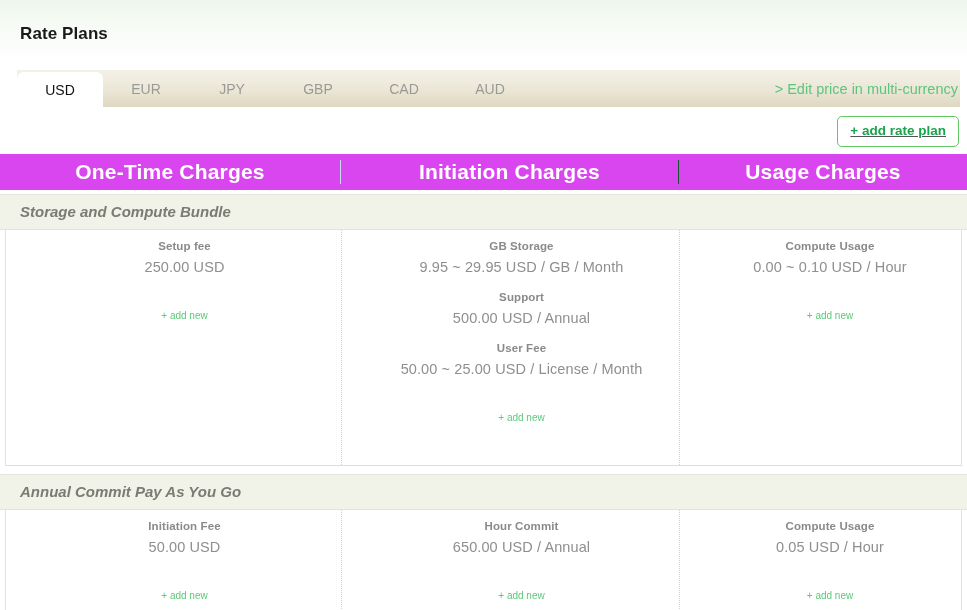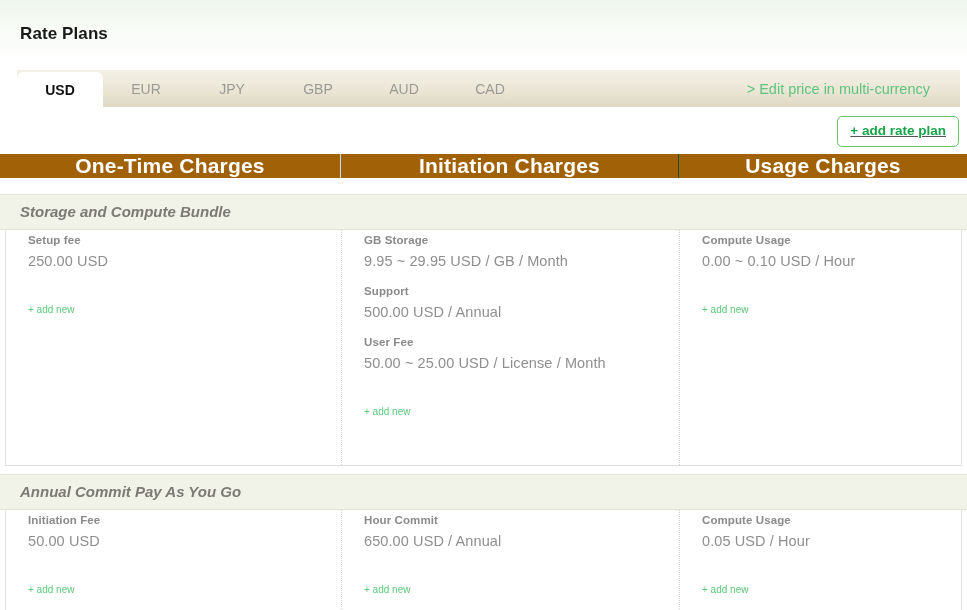--- a/index.html
+++ b/index.html
@@ -56,29 +56,29 @@
     font-size: 14px;
     color: #9a9a95;
     cursor: pointer;
     user-select: none;
   }
   .tab.active {
     background: #ffffff;
     border-top-left-radius: 7px;
     border-top-right-radius: 7px;
     color: #111111;
-    font-weight: bold;
+    font-weight: normal;
     margin-top: 2px;
   }
   .tab-spacer { flex: 1; }
 
   .multicurrency-link {
     display: flex;
     align-items: center;
-    padding-right: 30px;
+    padding-right: 2px;
     font-size: 14.5px;
     color: #5ec47e;
     cursor: pointer;
     white-space: nowrap;
     margin-left: 19px;
   }
 
   
   .add-plan-row {
     position: absolute;
@@ -103,22 +103,22 @@
     cursor: pointer;
     line-height: 1;
   }
 
   
   .col-header {
     position: absolute;
     top: 154px;
     left: 0;
     width: 967px;
-    height: 24px;
-    background: #a16207;
+    height: 36px;
+    background: #d946ef;
     display: flex;
     align-items: center;
   }
   .col-header .cell {
     display: flex;
     align-items: center;
     justify-content: center;
     color: #ffffff;
     font-size: 21px;
     font-weight: bold;
@@ -150,21 +150,22 @@
   .plan-grid {
     display: flex;
     background: #ffffff;
     border-left: 1px solid #e2e2e2;
     border-right: 1px solid #e2e2e2;
     border-bottom: 1px solid #dddddd;
     margin: 0 5px;
   }
 
   .plan-col {
-    padding: 4px 0 16px 22px;
+    padding: 10px 0 16px 22px;
+    text-align: center;
   }
   .plan-col.c1 { width: 335px; }
   .plan-col.c2 { width: 338px; border-left: 1px dotted #cfcfcf; }
   .plan-col.c3 { width: 279px; border-left: 1px dotted #cfcfcf; }
 
   .charge { margin-bottom: 16px; }
   .charge:last-of-type { margin-bottom: 0; }
 
   .charge-label {
     font-size: 11.5px;
@@ -204,24 +205,24 @@
   <div class="tab">
     <span>EUR</span>
   </div>
   <div class="tab">
     <span>JPY</span>
   </div>
   <div class="tab">
     <span>GBP</span>
   </div>
   <div class="tab">
+    <span>CAD</span>
+  </div>
+  <div class="tab">
     <span>AUD</span>
-  </div>
-  <div class="tab">
-    <span>CAD</span>
   </div>
   <div class="tab-spacer"></div>
   <div class="multicurrency-link">&gt; Edit price in multi-currency</div>
 </div>
 
 <div class="add-plan-row">
   <button class="add-plan-btn">+ add rate plan</button>
 </div>
 
 <div class="col-header">

